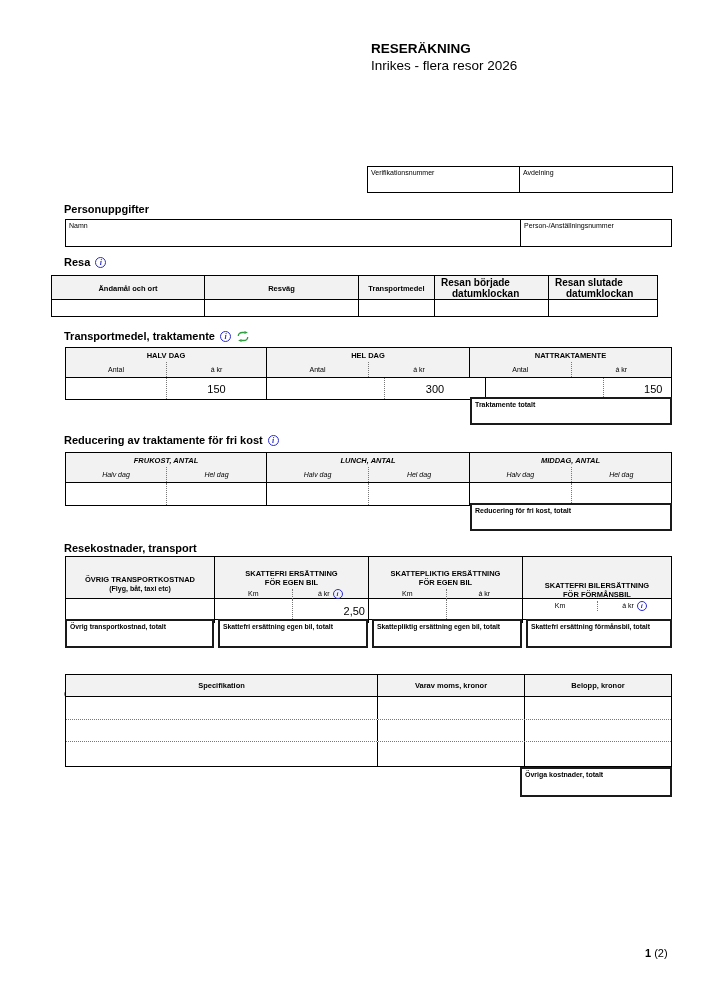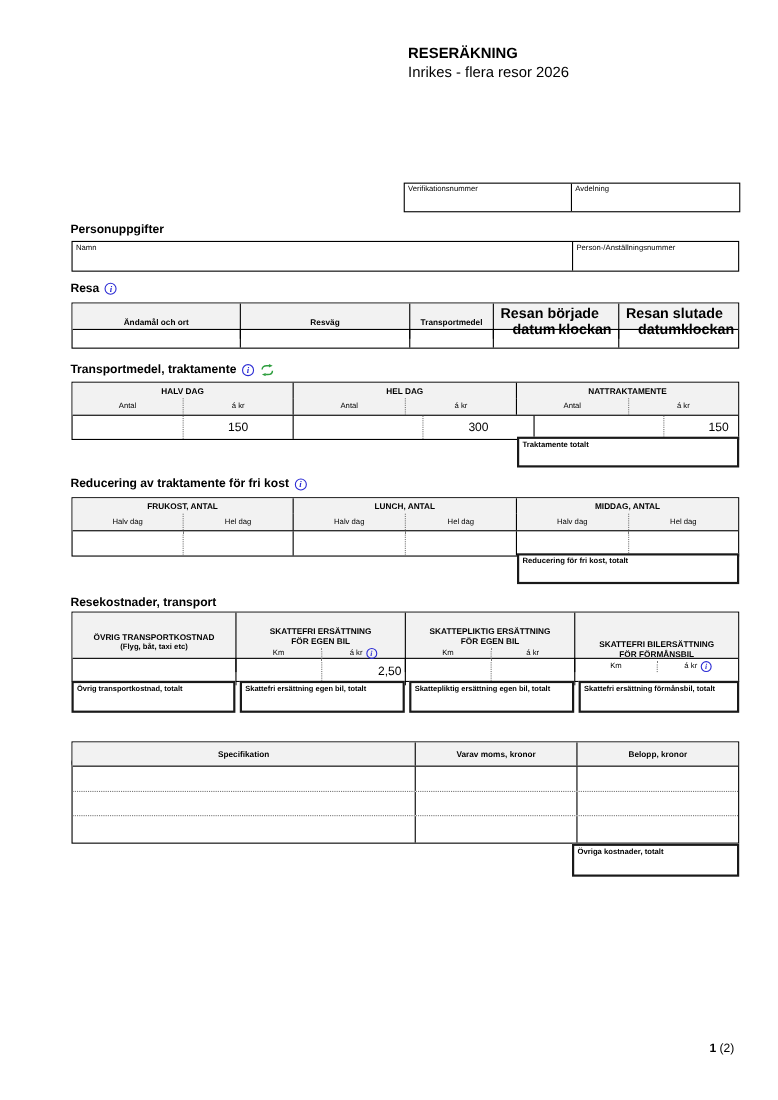--- a/index.html
+++ b/index.html
@@ -39,45 +39,45 @@
   .verif .vcell:first-child { border-right: 1px solid #000; }
 
   
   .person-heading { left: 64px; top: 203px; }
   .person-tbl { left: 65px; top: 219px; width: 607px; height: 28px; display: flex; }
   .person-tbl .pcell1 { width: 455px; border-right: 1px solid #000; }
   .person-tbl .pcell2 { flex: 1; }
 
   
   .resa-heading { left: 64px; top: 256px; }
-  .resa-tbl { left: 65px; top: 275px; width: 607px; }
+  .resa-tbl { left: 51px; top: 275px; width: 607px; }
   .resa-grid { display: grid; grid-template-columns: 153px 154px 76px 114px 108px; }
   .resa-head { height: 24px; }
   .resa-head > div { border-right: 1px solid #000; }
   .resa-head > div:last-child { border-right: none; }
   .resa-trip { display: flex; flex-direction: column; justify-content: center; padding: 1px 3px; }
-  .resa-trip .t1 { font-size: 13px; font-weight: bold; text-align: left; padding-left: 3px; }
-  .resa-trip .t2 { display: flex; justify-content: space-between; font-size: 13px; font-weight: bold; padding: 0 3px 0 14px; }
+  .resa-trip .t1 { font-size: 10px; font-weight: bold; text-align: left; padding-left: 3px; }
+  .resa-trip .t2 { display: flex; font-size: 10px; font-weight: bold; padding: 0 3px 0 14px; }
   .resa-data { height: 16px; }
   .resa-data > div { border-right: 1px solid #000; }
   .resa-data > div:last-child { border-right: none; }
 
   
   .trakt-heading { left: 64px; top: 330px; }
   .trakt-tbl { left: 65px; top: 347px; width: 607px; }
   .g3 { display: grid; grid-template-columns: 201px 203px 201px; }
   .g3 > div { border-right: 1px solid #000; }
   .g3 > div:last-child { border-right: none; }
   .grow1 { height: 14px; }
   .grow2 { height: 15px; }
   .trakt-data { height: 21px; gap: 16px; }
   .trakt-total { left: 470px; top: 397px; width: 202px; height: 28px; }
 
   .reduc-heading { left: 64px; top: 434px; }
-  .reduc-tbl { left: 65px; top: 452px; width: 607px; }
+  .reduc-tbl { left: 65px; top: 452px; width: 607px; font-style: italic; }
   .reduc-data { height: 22px; }
   .reduc-total { left: 470px; top: 503px; width: 202px; height: 28px; }
 
   
   .transp-heading { left: 64px; top: 542px; }
   .transp-tbl { left: 65px; top: 556px; width: 607px; }
   .g4 { display: grid; grid-template-columns: 149px 154px 154px 148px; }
   .g4 > div { border-right: 1px solid #000; }
   .g4 > div:last-child { border-right: none; margin-top: 24px; }
   .transp-head { height: 42px; }

